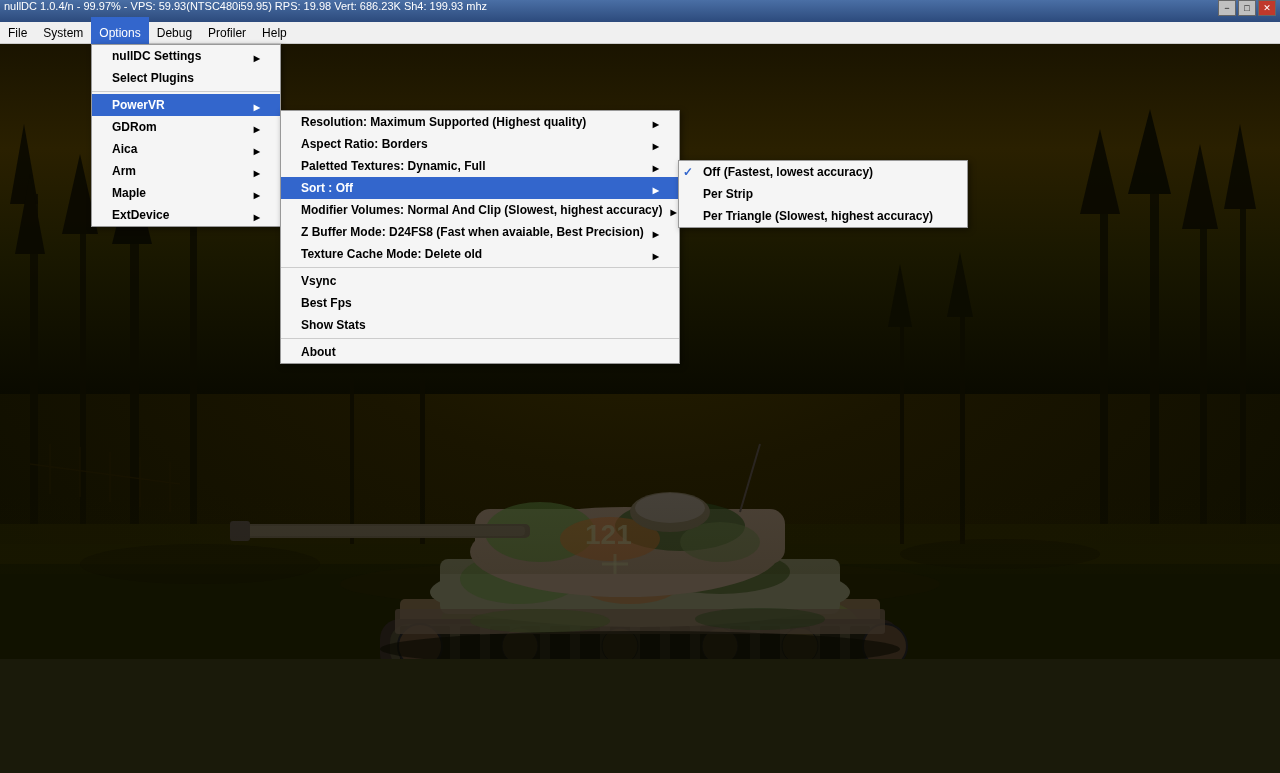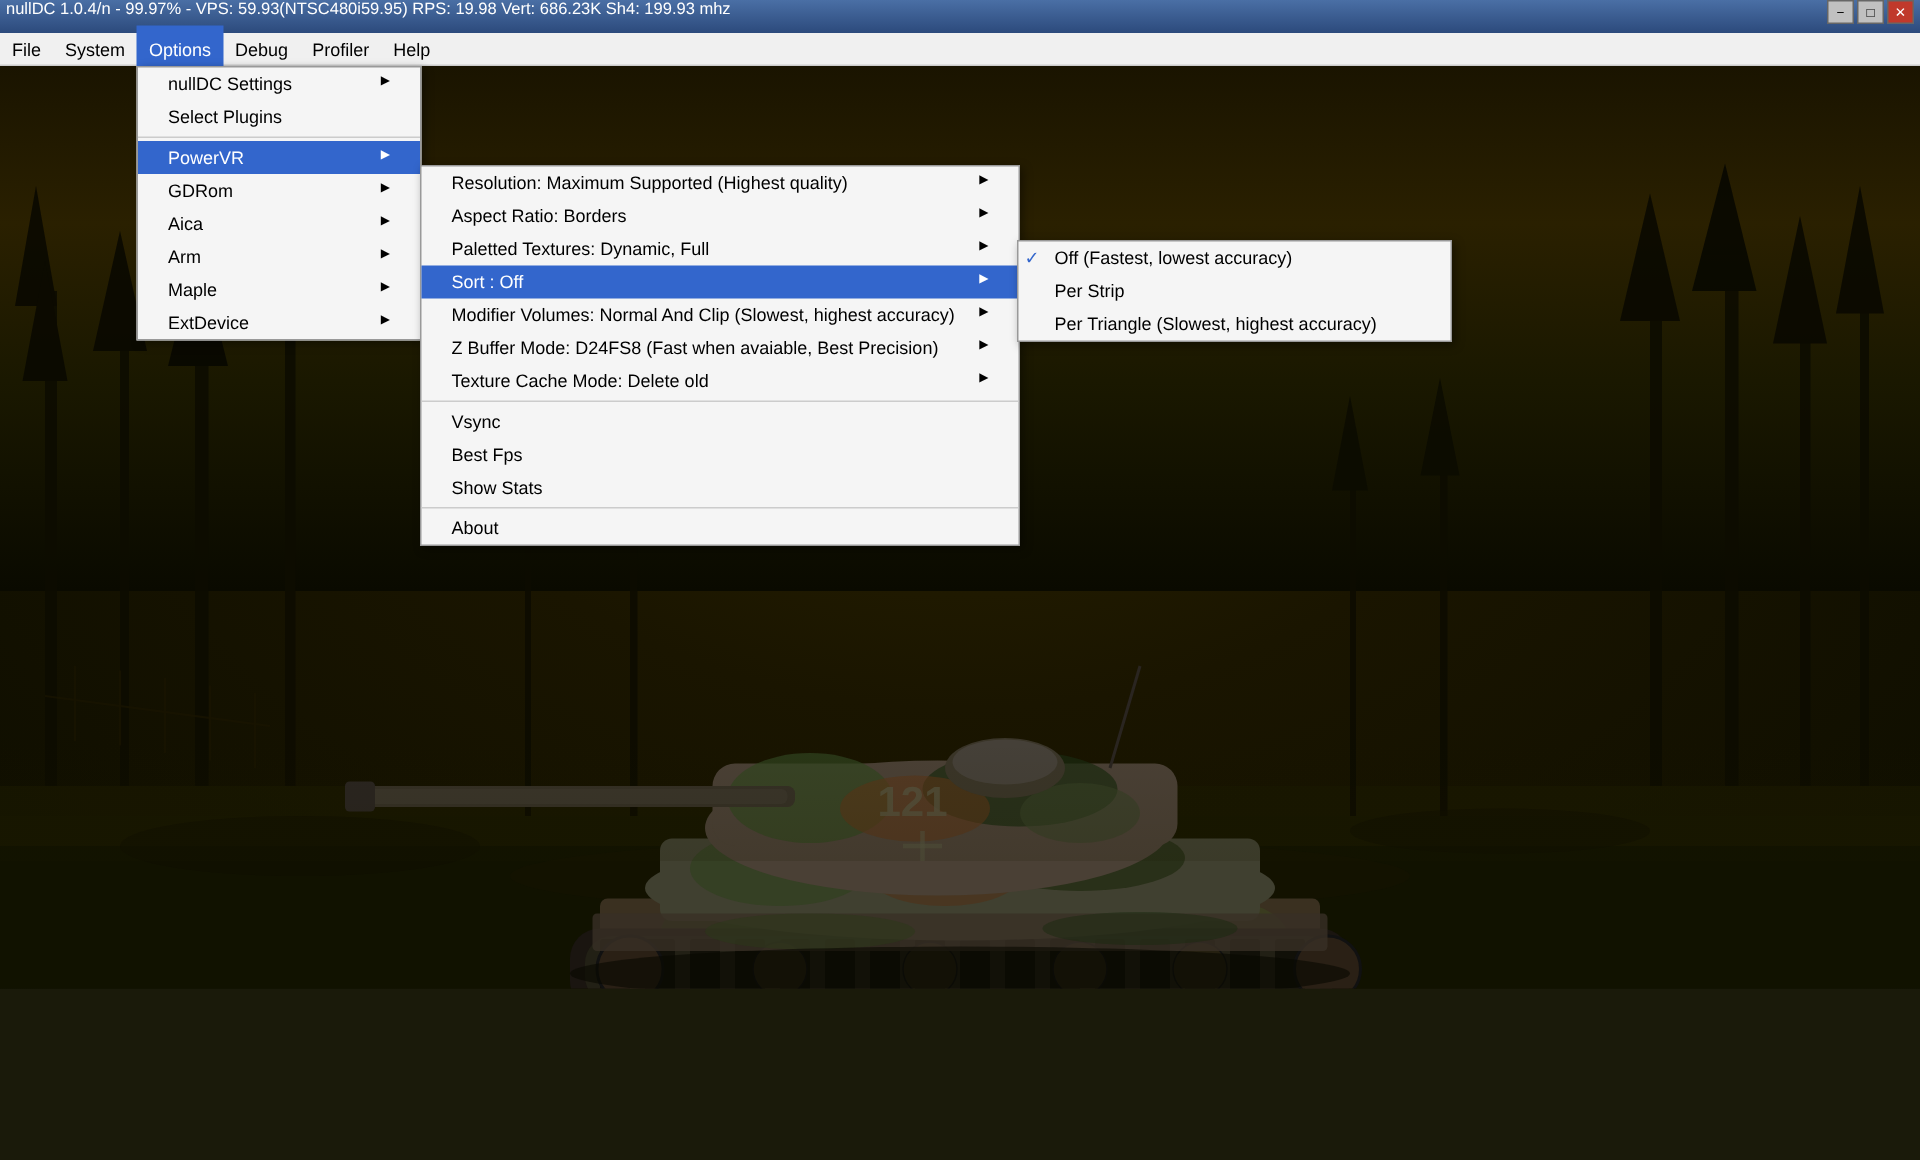--- a/index.html
+++ b/index.html
@@ -90,24 +90,25 @@
       box-shadow: 2px 2px 6px rgba(0,0,0,0.4);
       min-width: 180px;
       z-index: 1000;
       font-size: 12px;
     }
     .dropdown-item {
       padding: 4px 20px 4px 20px;
       cursor: pointer;
       color: #000;
       display: flex;
-      align-items: flex-start;
+      align-items: flex-end;
       justify-content: space-between;
       white-space: nowrap;
       position: relative;
+      font-weight: bold;
     }
     .dropdown-item.has-submenu::after {
       content: '▶';
       font-size: 8px;
       margin-left: 8px;
     }
     .dropdown-item.highlighted {
       background: #3366cc;
       color: white;
     }

